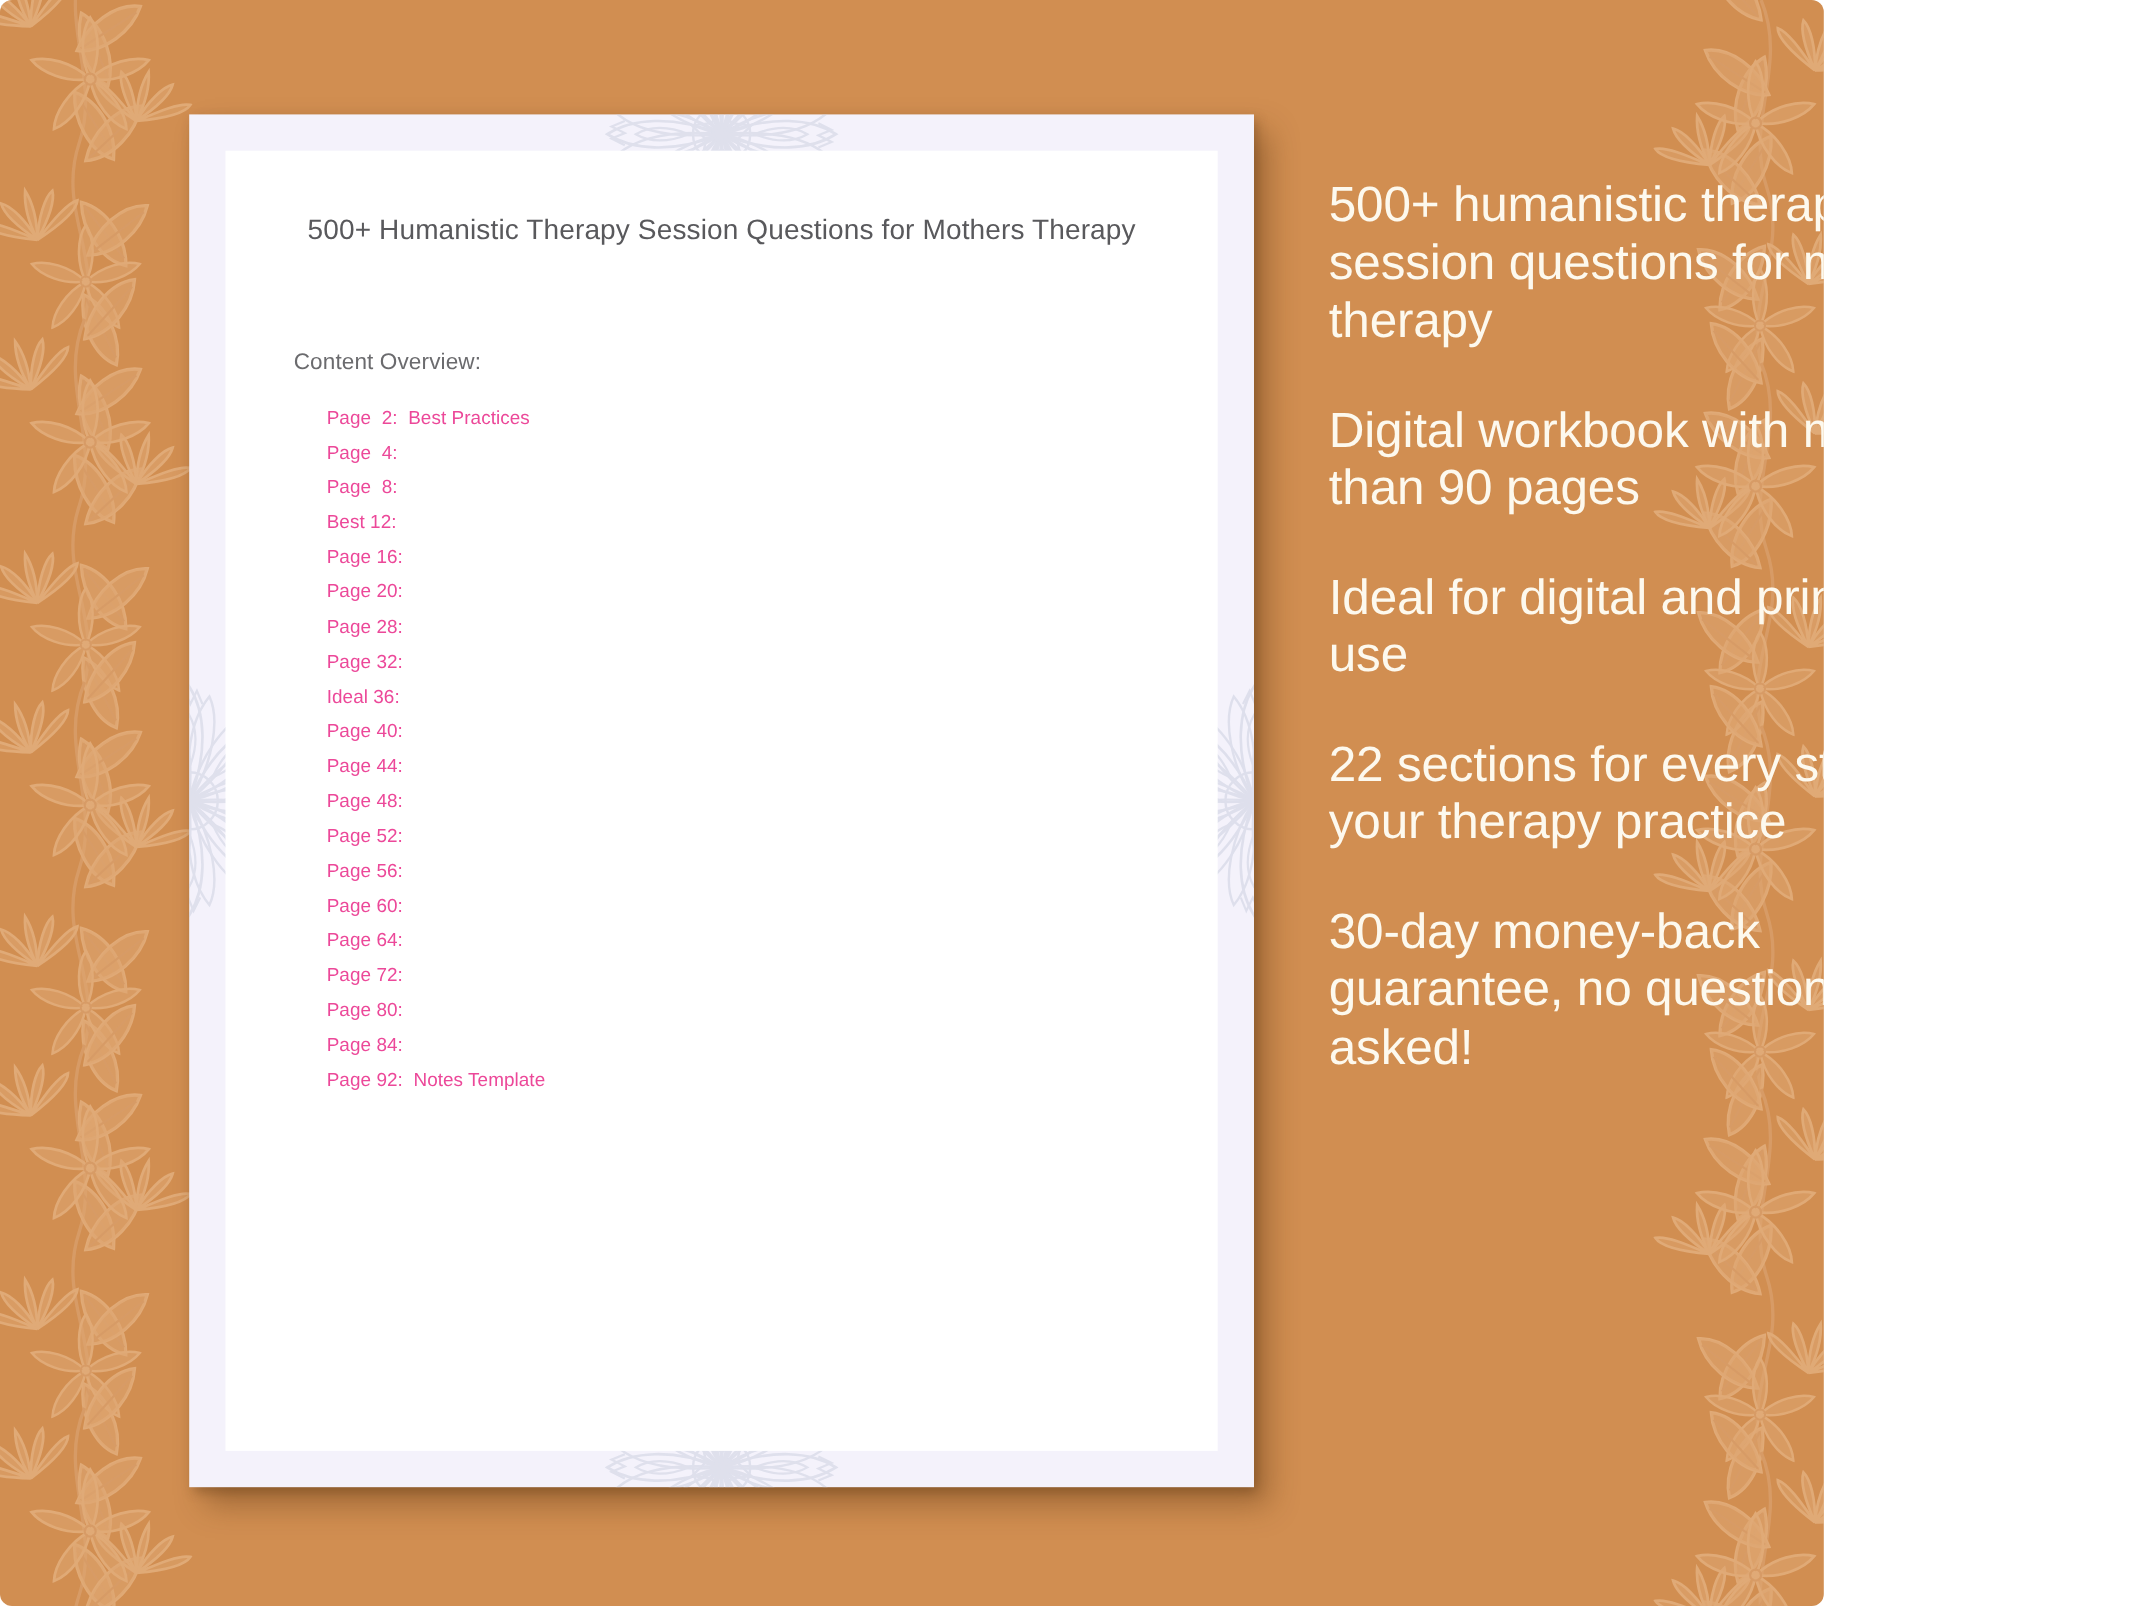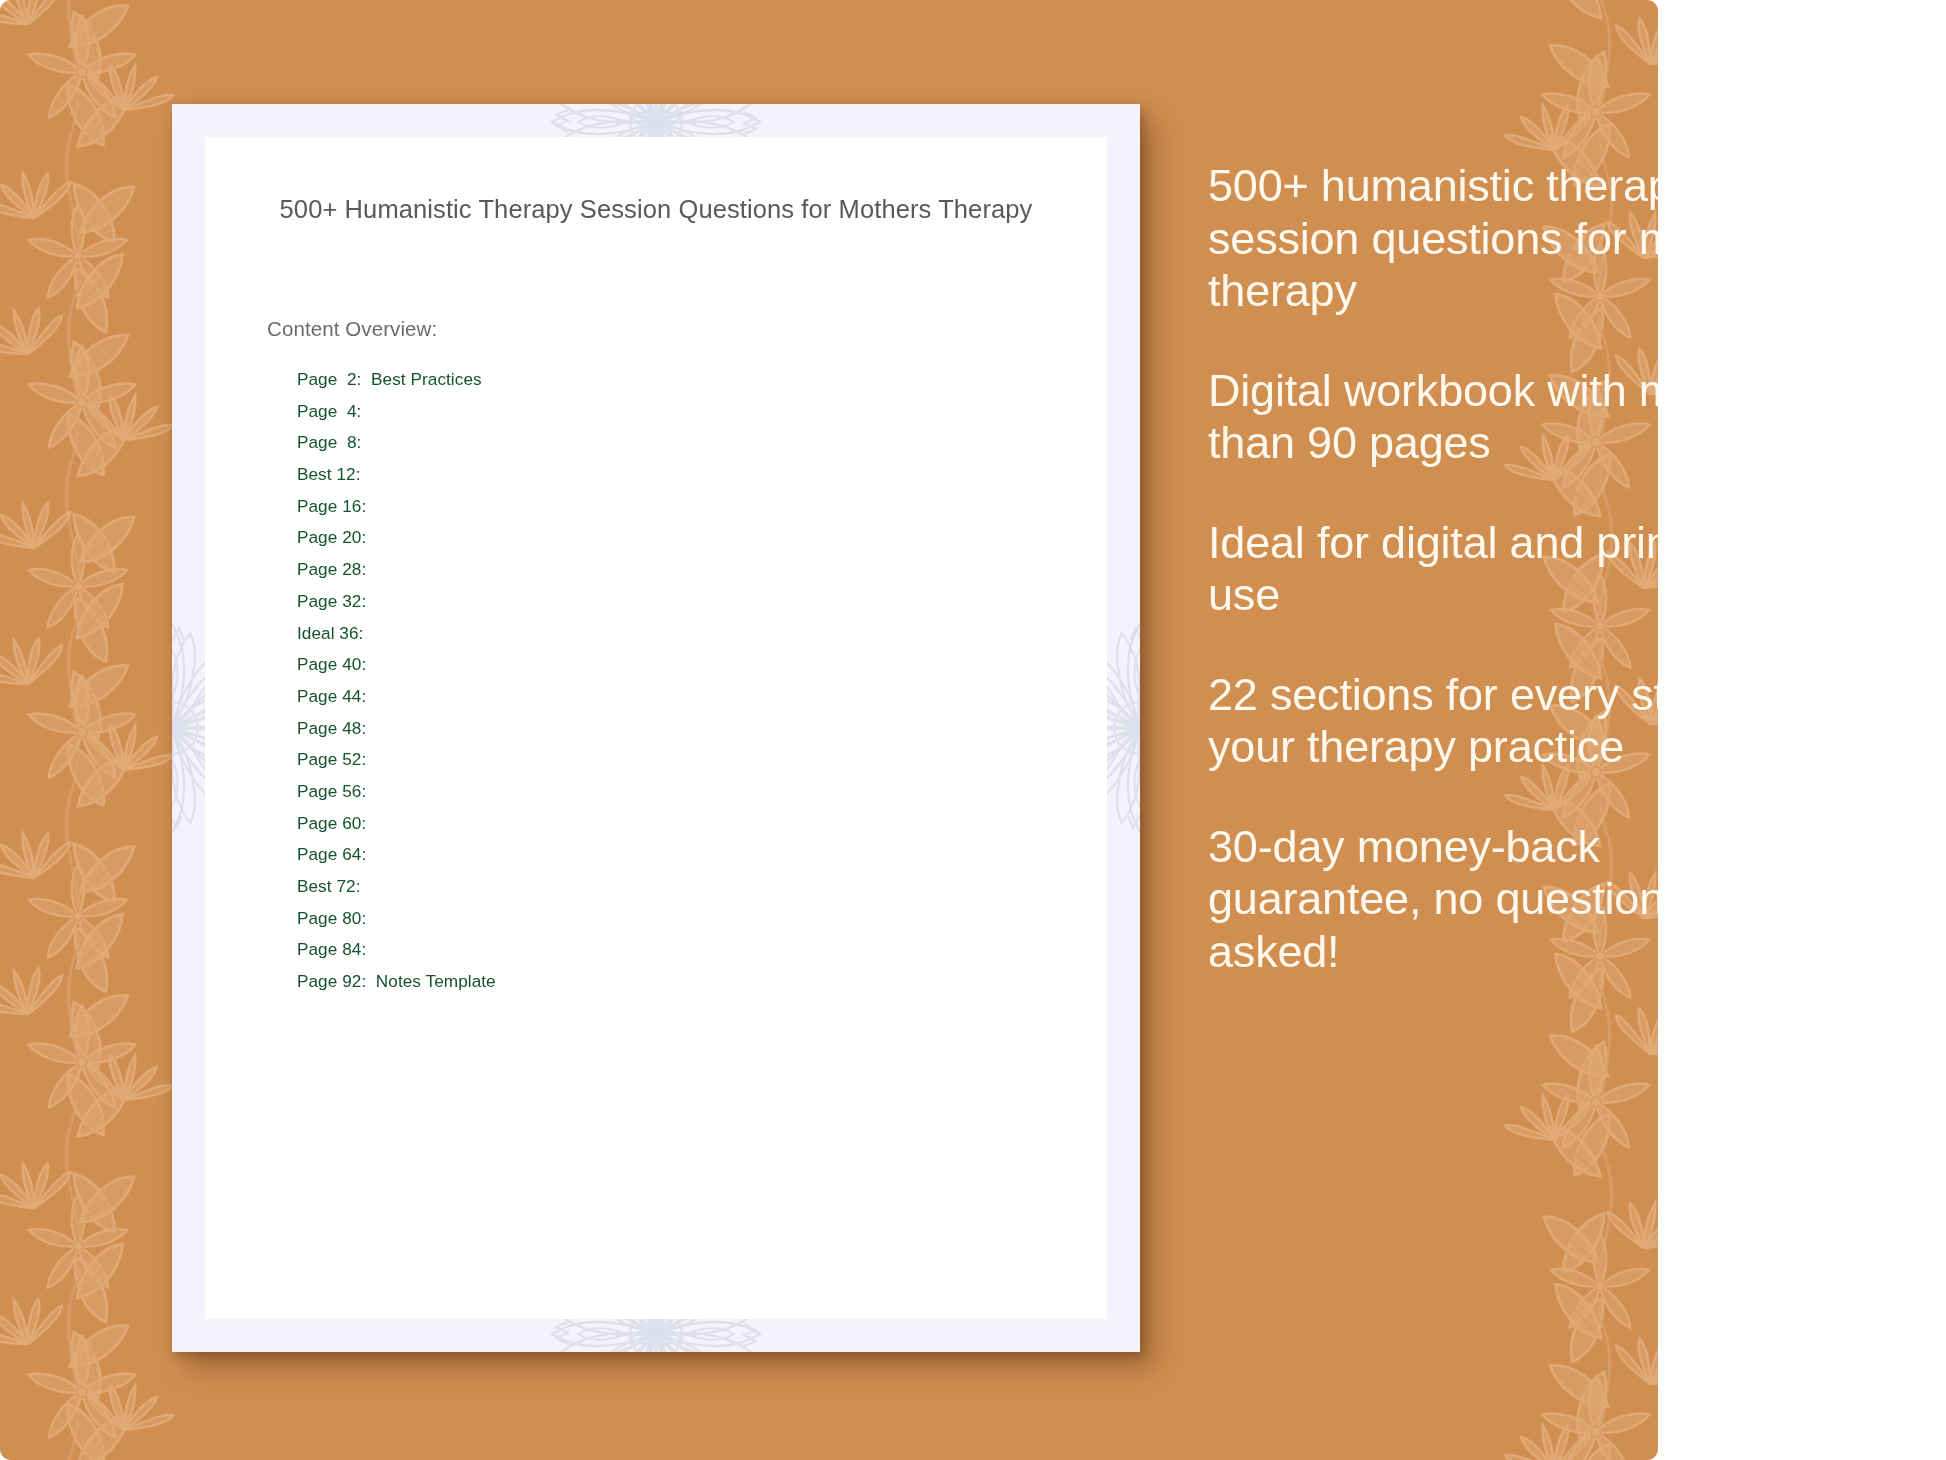--- a/index.html
+++ b/index.html
@@ -92,21 +92,21 @@
   #toc-list {
     position: absolute;
     left: 92px;
     top: 232px;
     width: 760px;
   }
 
   .toc-row {
     height: 31.7px;
     font-size: 17.2px;
-    color: #14532d;
+    color: #ec4899;
     white-space: pre;
     letter-spacing: 0.05px;
   }
   .toc-page-label { display: inline; }
   .toc-title { display: inline; }
 
   
   #marketing {
     position: absolute;
     left: 1208px;
@@ -380,21 +380,21 @@
           <div class="toc-row"><span class="toc-page-label">Page 28:</span><span class="toc-title"></span></div>
           <div class="toc-row"><span class="toc-page-label">Page 32:</span><span class="toc-title"></span></div>
           <div class="toc-row"><span class="toc-page-label">Ideal 36:</span><span class="toc-title"></span></div>
           <div class="toc-row"><span class="toc-page-label">Page 40:</span><span class="toc-title"></span></div>
           <div class="toc-row"><span class="toc-page-label">Page 44:</span><span class="toc-title"></span></div>
           <div class="toc-row"><span class="toc-page-label">Page 48:</span><span class="toc-title"></span></div>
           <div class="toc-row"><span class="toc-page-label">Page 52:</span><span class="toc-title"></span></div>
           <div class="toc-row"><span class="toc-page-label">Page 56:</span><span class="toc-title"></span></div>
           <div class="toc-row"><span class="toc-page-label">Page 60:</span><span class="toc-title"></span></div>
           <div class="toc-row"><span class="toc-page-label">Page 64:</span><span class="toc-title"></span></div>
-          <div class="toc-row"><span class="toc-page-label">Best 72:</span><span class="toc-title"></span></div>
+          <div class="toc-row"><span class="toc-page-label">Page 72:</span><span class="toc-title"></span></div>
           <div class="toc-row"><span class="toc-page-label">Page 80:</span><span class="toc-title"></span></div>
           <div class="toc-row"><span class="toc-page-label">Page 84:</span><span class="toc-title"></span></div>
           <div class="toc-row"><span class="toc-page-label">Page 92:</span><span class="toc-title">  Notes Template</span></div>
         </div>
     </div>
   </div>
 
   <div id="marketing">
       <div class="bullet">500+ humanistic therapy session questions for mothers therapy</div>
       <div class="bullet">Digital workbook with more than 90 pages</div>

